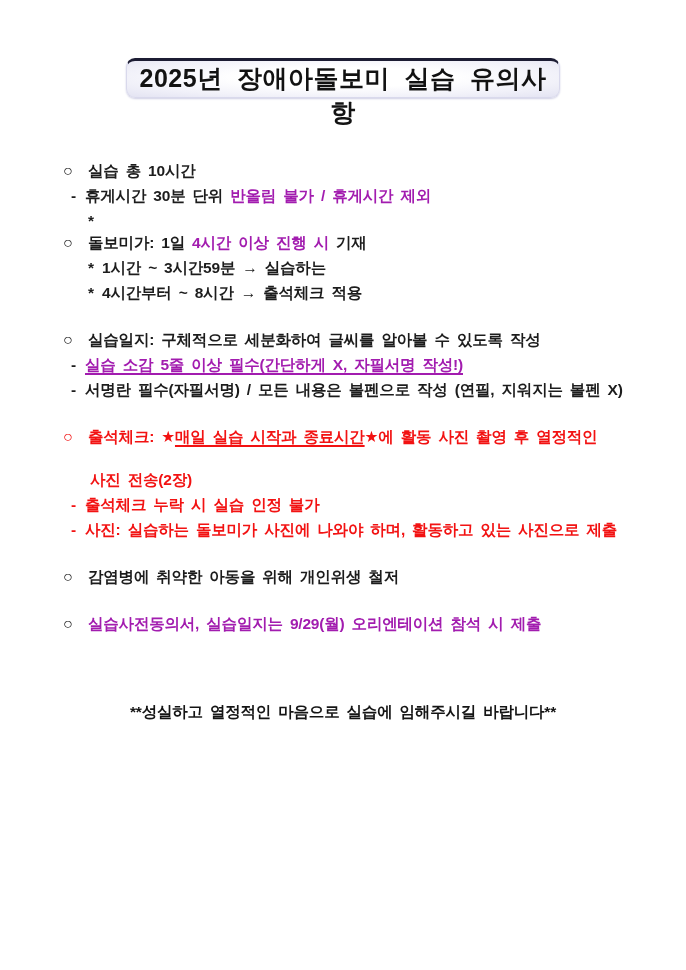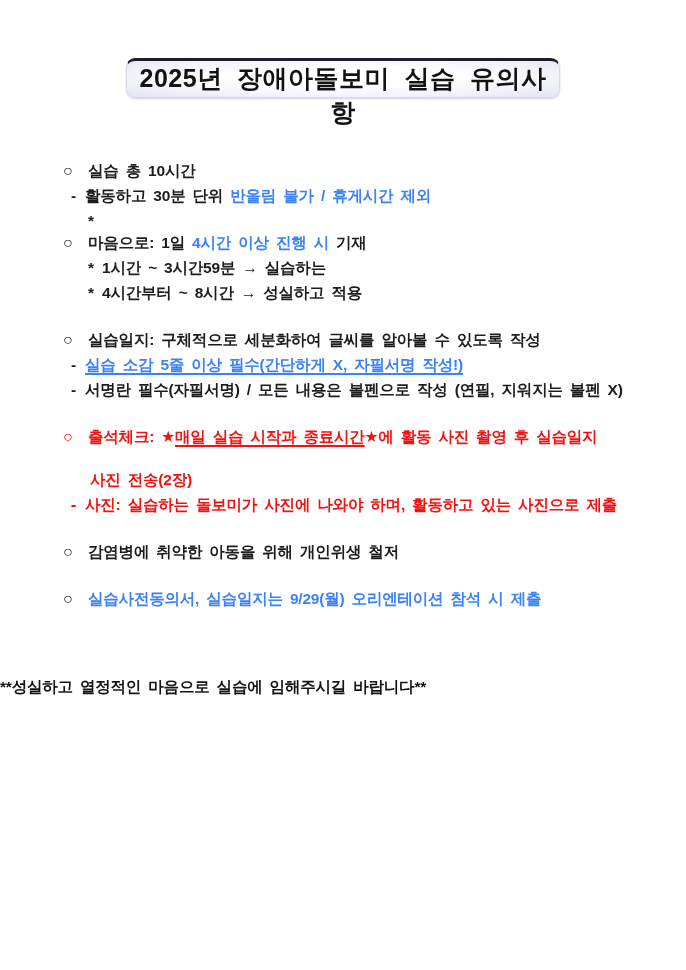--- a/index.html
+++ b/index.html
@@ -38,65 +38,65 @@
   }
   .section { margin-bottom: 22px; }
   .line { position: relative; line-height: 25px; white-space: nowrap; }
   .t-b { padding-left: 25px; }
   .t-b > .mk { position: absolute; left: 0; font-size: 16px; }
   .t-d { padding-left: 22px; }
   .t-d > .mk { position: absolute; left: 8px; }
   .t-s { padding-left: 39px; }
   .t-s > .mk { position: absolute; left: 25px; }
   .t-c { padding-left: 27px; margin-top: 18px; }
-  .c-blue { color: #3b82f6; }
+  .c-blue { color: #a21caf; }
   .c-red  { color: #f21212; }
   .u { text-decoration: underline; text-decoration-thickness: 2px; text-underline-offset: 3px; }
   .footer {
     margin-top: 66px;
-    text-align: left;
+    text-align: center;
     font-size: 15.5px;
     letter-spacing: -0.2px;
     word-spacing: 3px;
     color: #141414;
   }
 </style>
 </head>
 <body>
 
 <div class="page">
 
   <div class="title-wrap">
     <div class="title-box"><span>2025년 장애아돌보미 실습 유의사항</span></div>
   </div>
 
   <div class="content">
 
     <div class="section">
       <div class="line t-b"><span class="mk">○</span><span>실습 총 10시간</span></div>
-      <div class="line t-d"><span class="mk">-</span><span>활동하고 30분 단위 </span><span class="c-blue">반올림 불가 / 휴게시간 제외</span></div>
+      <div class="line t-d"><span class="mk">-</span><span>휴게시간 30분 단위 </span><span class="c-blue">반올림 불가 / 휴게시간 제외</span></div>
       <div class="line t-s"><span class="mk">*</span></div>
     </div>
 
     <div class="section">
-      <div class="line t-b"><span class="mk">○</span><span>마음으로: 1일 </span><span class="c-blue">4시간 이상 진행 시</span><span> 기재</span></div>
+      <div class="line t-b"><span class="mk">○</span><span>돌보미가: 1일 </span><span class="c-blue">4시간 이상 진행 시</span><span> 기재</span></div>
       <div class="line t-s"><span class="mk">*</span><span>1시간 ~ 3시간59분 → 실습하는</span></div>
-      <div class="line t-s"><span class="mk">*</span><span>4시간부터 ~ 8시간 → 성실하고 적용</span></div>
+      <div class="line t-s"><span class="mk">*</span><span>4시간부터 ~ 8시간 → 출석체크 적용</span></div>
     </div>
 
     <div class="section">
       <div class="line t-b"><span class="mk">○</span><span>실습일지: 구체적으로 세분화하여 글씨를 알아볼 수 있도록 작성</span></div>
       <div class="line t-d"><span class="mk">-</span><span class="c-blue u">실습 소감 5줄 이상 필수(간단하게 X, 자필서명 작성!)</span></div>
       <div class="line t-d"><span class="mk">-</span><span>서명란 필수(자필서명) / 모든 내용은 볼펜으로 작성 (연필, 지워지는 볼펜 X)</span></div>
     </div>
 
     <div class="section">
-      <div class="line t-b"><span class="mk c-red">○</span><span class="c-red">출석체크: ★</span><span class="c-red u">매일 실습 시작과 종료시간</span><span class="c-red">★에 활동 사진 촬영 후 실습일지</span></div>
+      <div class="line t-b"><span class="mk c-red">○</span><span class="c-red">출석체크: ★</span><span class="c-red u">매일 실습 시작과 종료시간</span><span class="c-red">★에 활동 사진 촬영 후 열정적인</span></div>
       <div class="line t-c"><span class="c-red">사진 전송(2장)</span></div>
-      <div class="line t-d"><span class="mk c-red">-</span></div>
+      <div class="line t-d"><span class="mk c-red">-</span><span class="c-red">출석체크 누락 시 실습 인정 불가</span></div>
       <div class="line t-d"><span class="mk c-red">-</span><span class="c-red">사진: 실습하는 돌보미가 사진에 나와야 하며, 활동하고 있는 사진으로 제출</span></div>
     </div>
 
     <div class="section">
       <div class="line t-b"><span class="mk">○</span><span>감염병에 취약한 아동을 위해 개인위생 철저</span></div>
     </div>
 
     <div class="section">
       <div class="line t-b"><span class="mk">○</span><span class="c-blue">실습사전동의서, 실습일지는 9/29(월) 오리엔테이션 참석 시 제출</span></div>
     </div>

